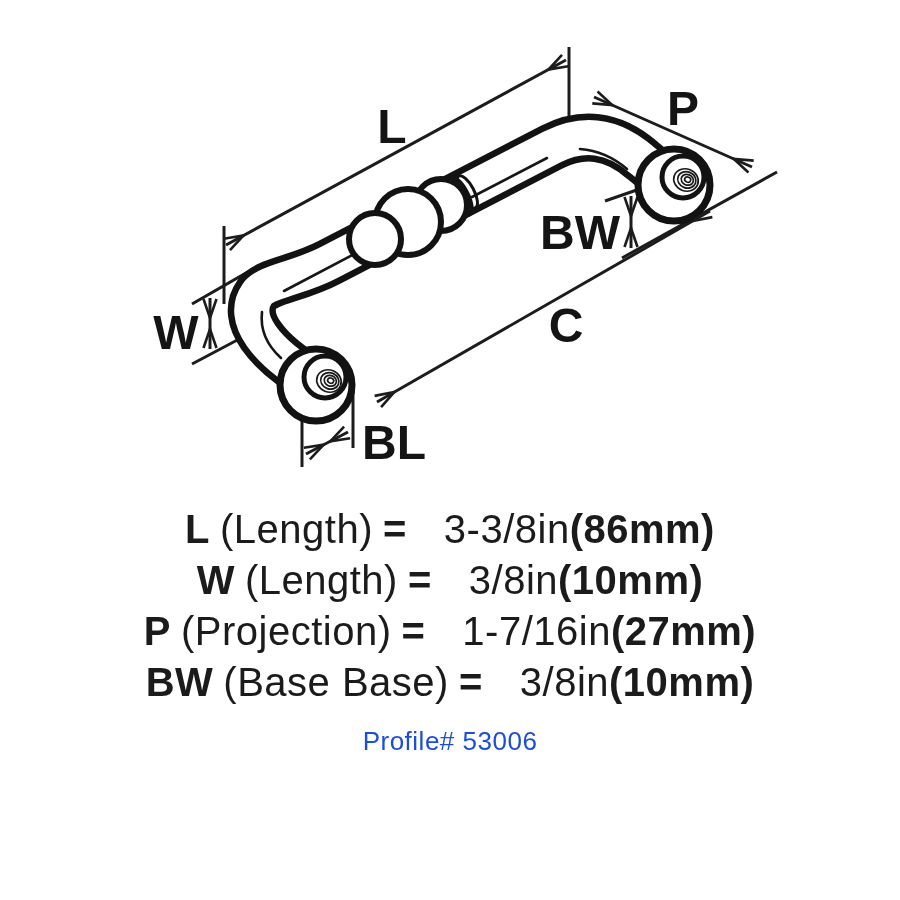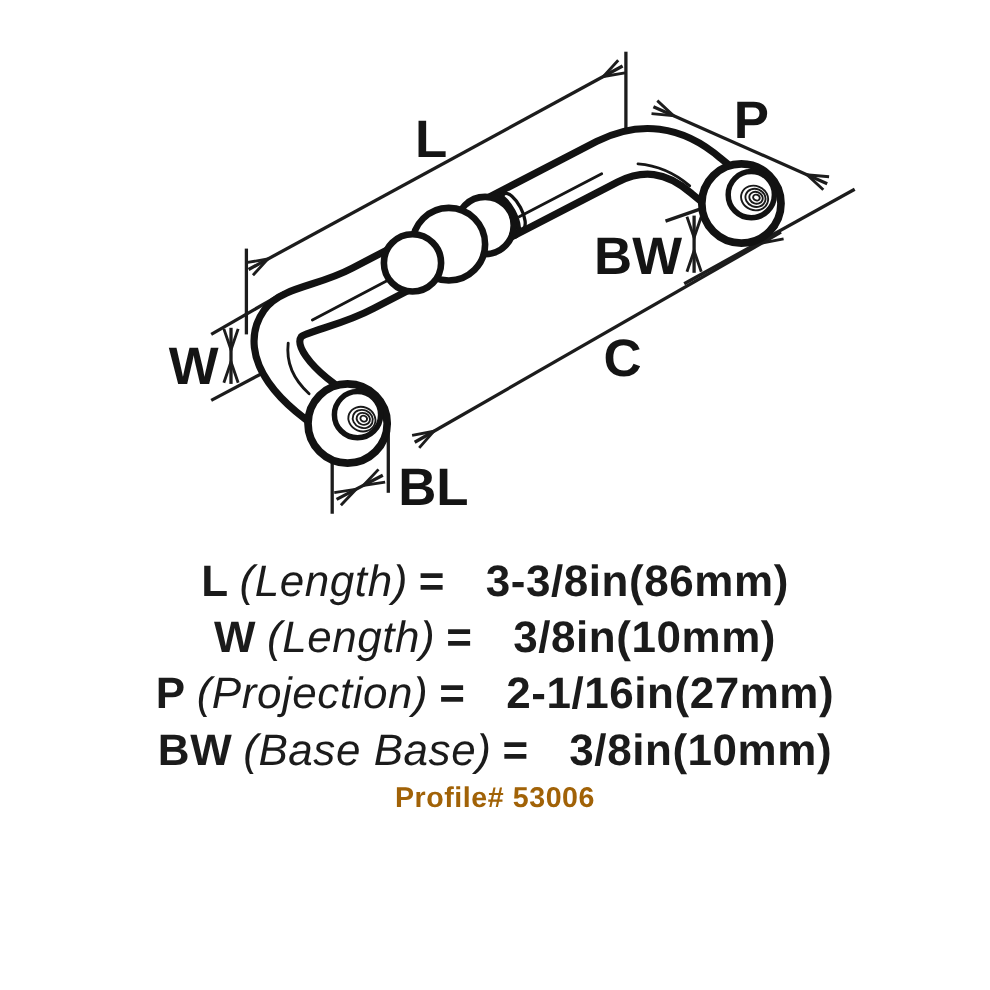--- a/index.html
+++ b/index.html
@@ -20,25 +20,25 @@
   svg .bead{fill:#ffffff;stroke:#121212;stroke-width:6;}
   svg .rim{fill:none;stroke:#121212;}
   svg .hl{fill:none;stroke:#161616;stroke-width:2.6;stroke-linecap:round;}
   svg .base-outer{fill:#ffffff;stroke:#121212;stroke-width:7;}
   svg .base-face{fill:#ffffff;stroke:#121212;stroke-width:5;}
   svg .thread{fill:none;stroke:#1a1a1a;stroke-width:1.7;}
 
   .specs{position:absolute;left:0;top:504px;width:900px;text-align:center;}
   .spec-row{height:51px;line-height:51px;font-size:40px;white-space:nowrap;letter-spacing:0.5px;color:#1b1b1b;}
   .spec-code{font-weight:700;}
-  .spec-name{font-weight:400;margin:0 10px;font-style:italic;}
+  .spec-name{font-weight:400;margin:0 10px;}
   .spec-eq{font-weight:700;margin-right:10px;}
-  .spec-value{font-weight:700;margin-left:27px;}
+  .spec-value{font-weight:400;margin-left:27px;}
   .spec-metric{font-weight:700;}
-  .profile{margin-top:4px;font-size:26px;line-height:26px;font-weight:700;color:#a16207;letter-spacing:0.5px;}
+  .profile{margin-top:20px;font-size:26px;line-height:26px;font-weight:400;color:#1d4ed8;letter-spacing:0.5px;}
 </style>
 </head>
 <body>
 
 <div class="stage">
 
   <svg class="diagram" width="900" height="495" viewBox="0 0 900 495">
     <defs>
       <marker id="varrow" viewBox="0 0 24 16" markerWidth="24" markerHeight="16" refX="22" refY="8" markerUnits="userSpaceOnUse" orient="auto-start-reverse">
         <path d="M21,1.5 L2,8 L21,14.5" fill="none" stroke="#1c1c1c" stroke-width="2.6"></path>
@@ -134,21 +134,21 @@
 
     <div class="spec-row">
       <span class="spec-code">L</span><span class="spec-name">(Length)</span><span class="spec-eq">=</span><span class="spec-value">3-3/8in</span><span class="spec-metric">(86mm)</span>
     </div>
 
     <div class="spec-row">
       <span class="spec-code">W</span><span class="spec-name">(Length)</span><span class="spec-eq">=</span><span class="spec-value">3/8in</span><span class="spec-metric">(10mm)</span>
     </div>
 
     <div class="spec-row">
-      <span class="spec-code">P</span><span class="spec-name">(Projection)</span><span class="spec-eq">=</span><span class="spec-value">2-1/16in</span><span class="spec-metric">(27mm)</span>
+      <span class="spec-code">P</span><span class="spec-name">(Projection)</span><span class="spec-eq">=</span><span class="spec-value">1-7/16in</span><span class="spec-metric">(27mm)</span>
     </div>
 
 
 
     <div class="spec-row">
       <span class="spec-code">BW</span><span class="spec-name">(Base Base)</span><span class="spec-eq">=</span><span class="spec-value">3/8in</span><span class="spec-metric">(10mm)</span>
     </div>
 
     <div class="profile">Profile# 53006</div>
   </div>

